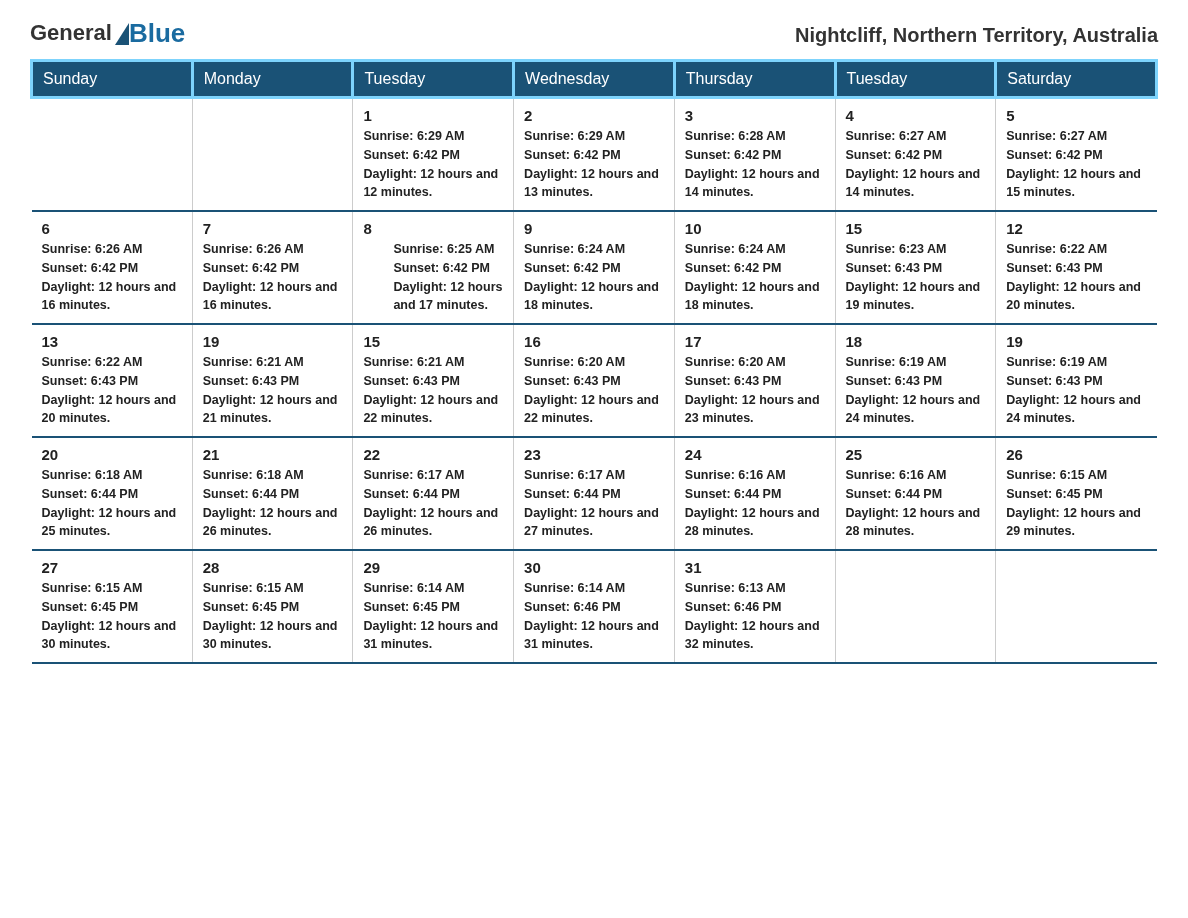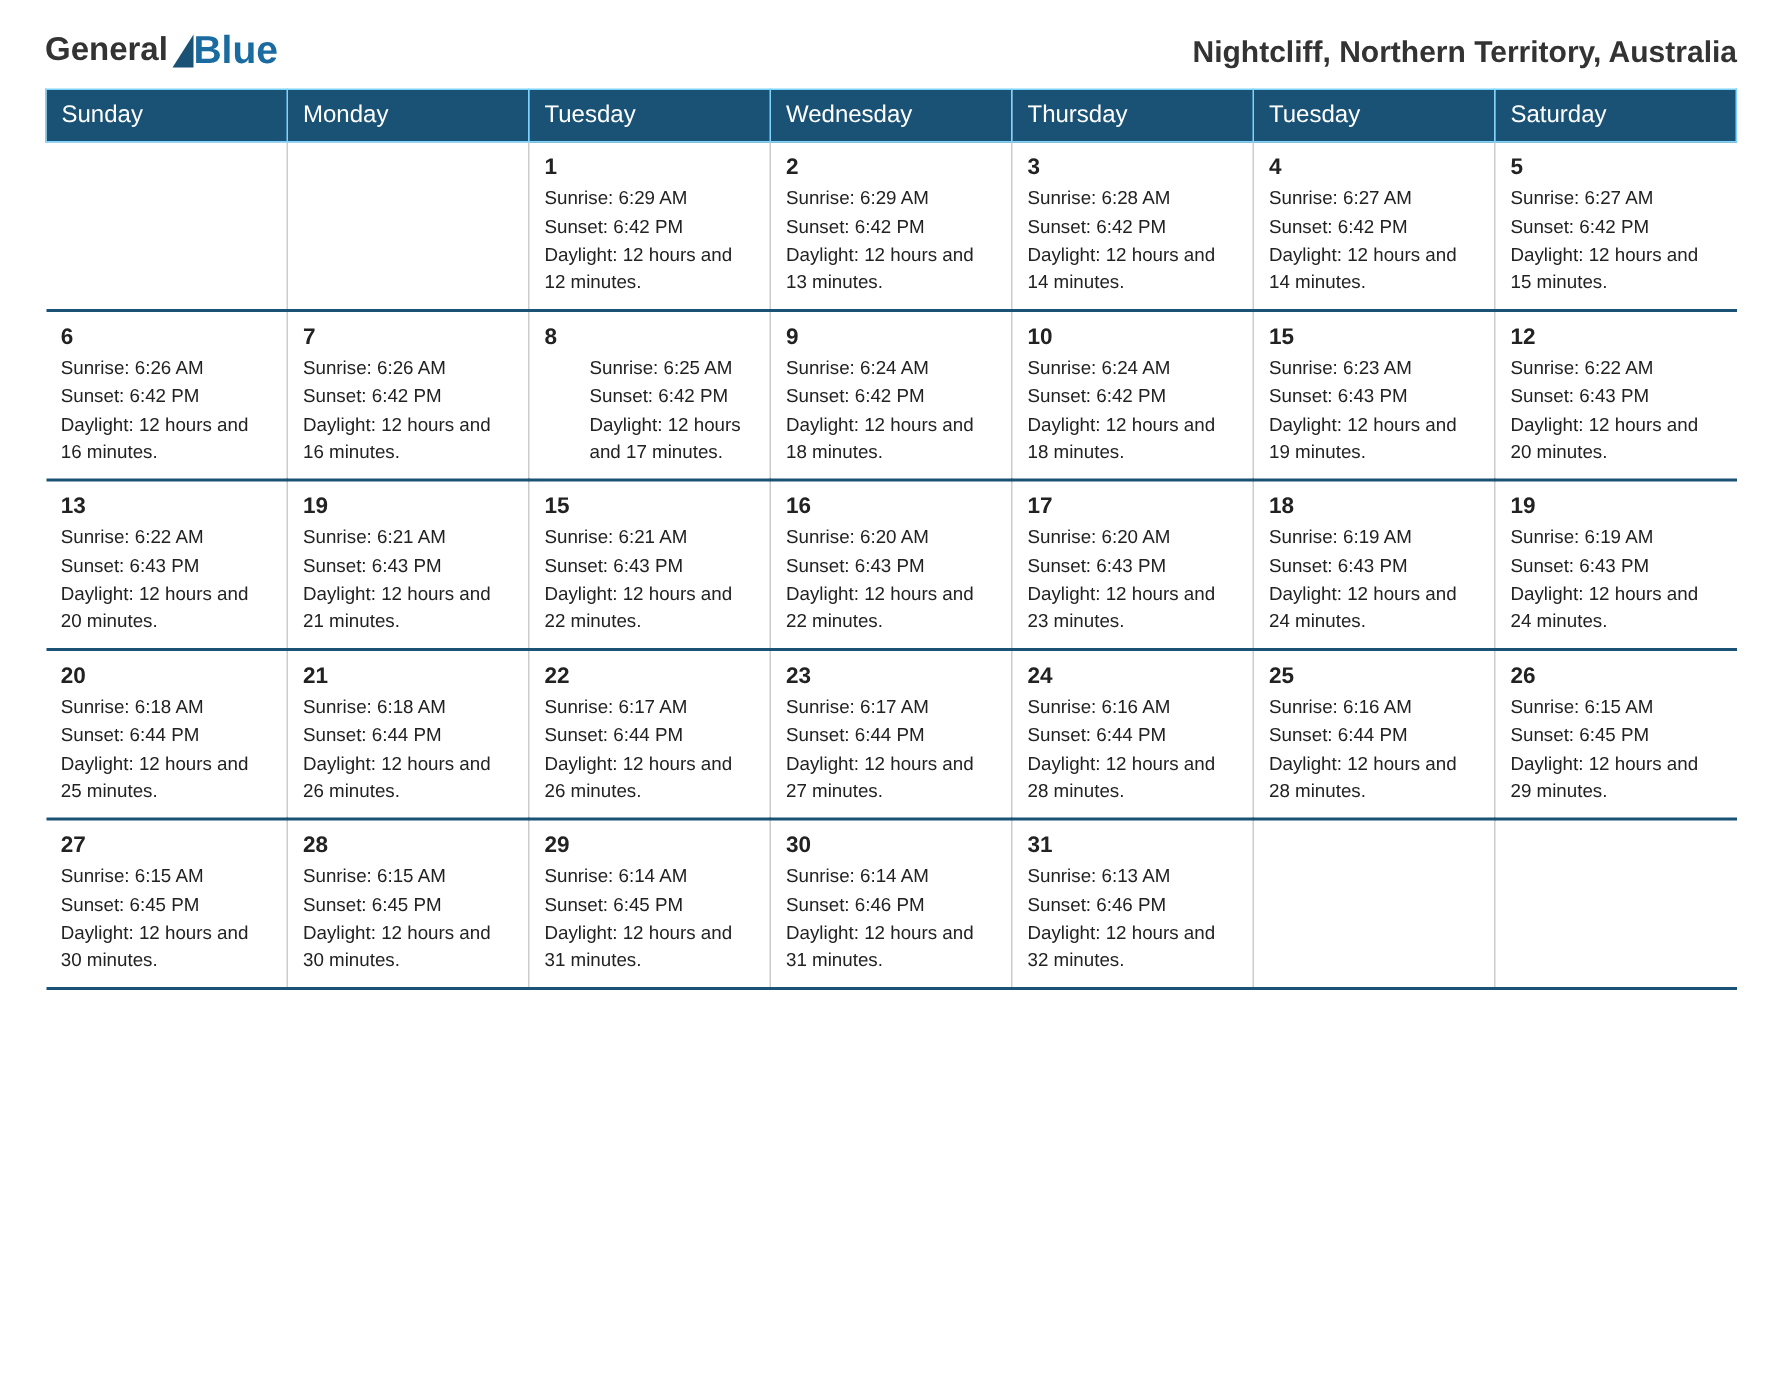--- a/index.html
+++ b/index.html
@@ -66,21 +66,21 @@
     }
     thead tr {
       background-color: #1a5276;
     }
     thead th {
       color: #fff;
       font-size: 16px;
       font-weight: normal;
       padding: 8px 10px;
       text-align: left;
-      border: 1px solid #7dd3fc;
+      border: 3px solid #7dd3fc;
     }
     tbody tr {
       border-bottom: 2px solid #1a5276;
     }
     tbody td {
       vertical-align: top;
       padding: 8px 10px;
       font-size: 13px;
       color: #222;
       border-right: 1px solid #ccc;
@@ -94,20 +94,21 @@
       font-size: 15px;
       font-weight: bold;
       color: #222;
       display: block;
       margin-bottom: 3px;
     }
     .day-info {
       font-size: 12.5px;
       color: #222;
       line-height: 1.5;
+      font-weight: bold;
     }
     .empty-cell {
       background: #fff;
     }
   </style>
 </head>
 <body>
 
 <div class="header">
   <div class="logo">

